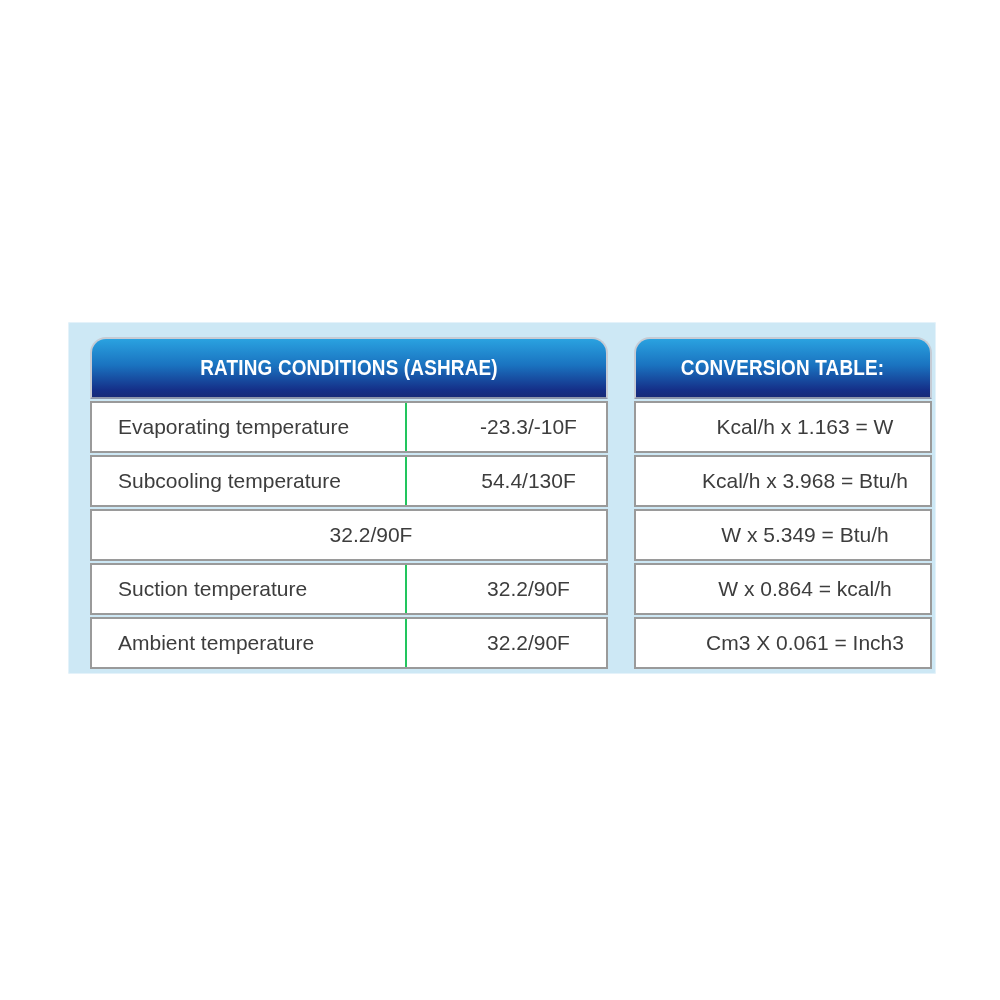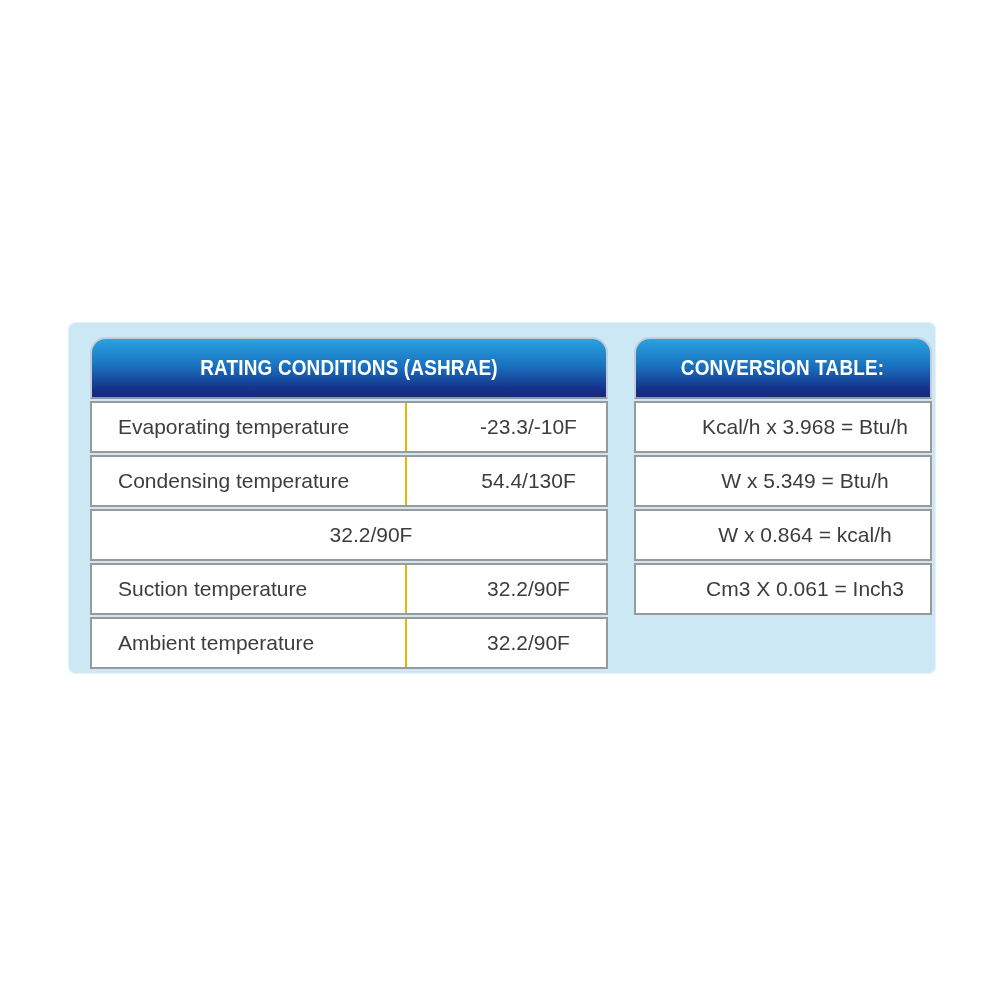--- a/index.html
+++ b/index.html
@@ -15,21 +15,21 @@
     background: #ffffff;
     overflow: hidden;
   }
   .panel {
     position: absolute;
     left: 68px;
     top: 322px;
     width: 868px;
     height: 352px;
     background: #cde8f5;
-    border-radius: 8px;
+    border-radius: 2px;
     box-shadow: 0 0 0 1px #e4f2fa inset;
   }
   .content {
     position: absolute;
     left: 22px;
     top: 15px;
     display: flex;
     gap: 10px;
   }
   .tbl {
@@ -72,21 +72,21 @@
     display: flex;
     align-items: center;
     color: #3d3d3d;
     font-size: 21px;
     white-space: nowrap;
   }
   .cell.label {
     box-sizing: border-box;
     width: 315px;
     padding-left: 26px;
-    border-right: 2px solid #eab308;
+    border-right: 2px solid #22c55e;
   }
   .cell.value {
     flex: 1;
     justify-content: center;
     padding-left: 44px;
   }
 </style>
 </head>
 <body>
 
@@ -96,41 +96,44 @@
 
       <section class="tbl left">
         <div class="hdr">
           <span class="hdr-text">RATING CONDITIONS (ASHRAE)</span>
         </div>
         <div class="row">
           <div class="cell label">Evaporating temperature</div>
           <div class="cell value">-23.3/-10F</div>
         </div>
         <div class="row">
-          <div class="cell label">Condensing temperature</div>
+          <div class="cell label">Subcooling temperature</div>
           <div class="cell value">54.4/130F</div>
         </div>
         <div class="row">
           <div class="cell value">32.2/90F</div>
         </div>
         <div class="row">
           <div class="cell label">Suction temperature</div>
           <div class="cell value">32.2/90F</div>
         </div>
         <div class="row">
           <div class="cell label">Ambient temperature</div>
           <div class="cell value">32.2/90F</div>
         </div>
       </section>
 
       <section class="tbl right">
         <div class="hdr">
           <span class="hdr-text">CONVERSION TABLE:</span>
         </div>
         <div class="row">
+          <div class="cell value">Kcal/h x 1.163 = W</div>
+        </div>
+        <div class="row">
           <div class="cell value">Kcal/h x 3.968 = Btu/h</div>
         </div>
         <div class="row">
           <div class="cell value">W x 5.349 = Btu/h</div>
         </div>
         <div class="row">
           <div class="cell value">W x 0.864 = kcal/h</div>
         </div>
         <div class="row">
           <div class="cell value">Cm3 X 0.061 = Inch3</div>

